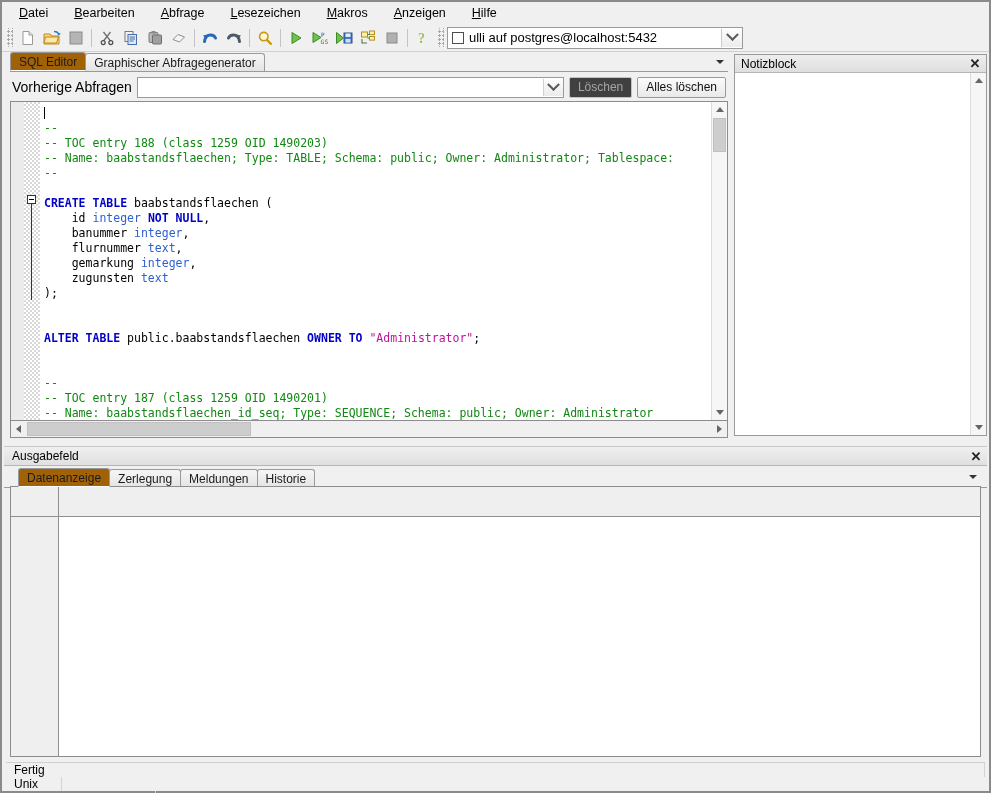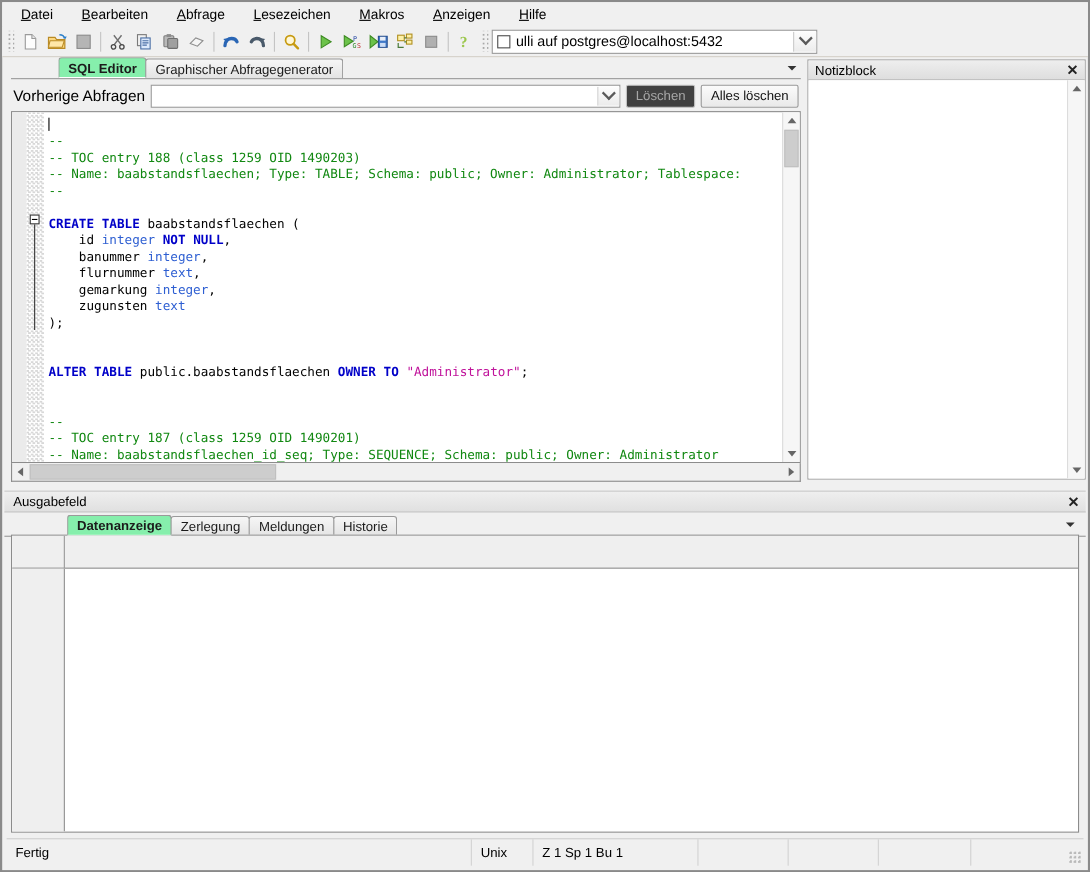--- a/index.html
+++ b/index.html
@@ -85,22 +85,22 @@
     border-bottom:1px solid #9a9a9a;
   }
   .tab{
     height:18px;box-sizing:border-box;padding:0 8px;
     display:flex;align-items:center;font-size:12px;
     border:1px solid #9a9a9a;border-bottom:none;
     background:linear-gradient(#f6f6f6,#e4e4e4);
     border-radius:3px 3px 0 0;margin-right:-1px;color:#1b1b1b;
   }
   .tab.active{
-    background:#86efac;font-weight:bold;height:19px;border-bottom:1px solid #fff;
-    position:relative;z-index:3;margin-left:43px;
+    background:#a16207;font-weight:normal;height:19px;border-bottom:1px solid #fff;
+    position:relative;z-index:3;
   }
   .tab-overflow{
     margin-left:auto;width:16px;height:16px;display:flex;align-items:center;
     justify-content:center;align-self:center;
   }
   .tri-down{
     width:0;height:0;border-left:4px solid transparent;border-right:4px solid transparent;
     border-top:4px solid #333;
   }
 
@@ -223,21 +223,21 @@
   }
   .grid-rowhdr{
     position:absolute;left:0;top:30px;width:48px;bottom:0;background:#efefef;
     border-right:1px solid #8f8f8f;box-sizing:border-box;
   }
 
   
   .statusbar{
     position:absolute;left:2px;right:2px;bottom:2px;height:24px;
     background:#f0f0f0;border-top:1px solid #cfcfcf;
-    display:flex;align-items:stretch;
+    display:flex;align-items:stretch;flex-direction:column;
   }
   .st-cell{
     display:flex;align-items:center;padding:0 8px;font-size:12px;
     border-right:1px solid #d2d2d2;box-sizing:border-box;
   }
   .st-grow{flex:1;border-right:1px solid #d2d2d2;}
   .grip-br{
     width:18px;display:flex;align-items:flex-end;justify-content:flex-end;
     padding:0 2px 2px 0;
   }

